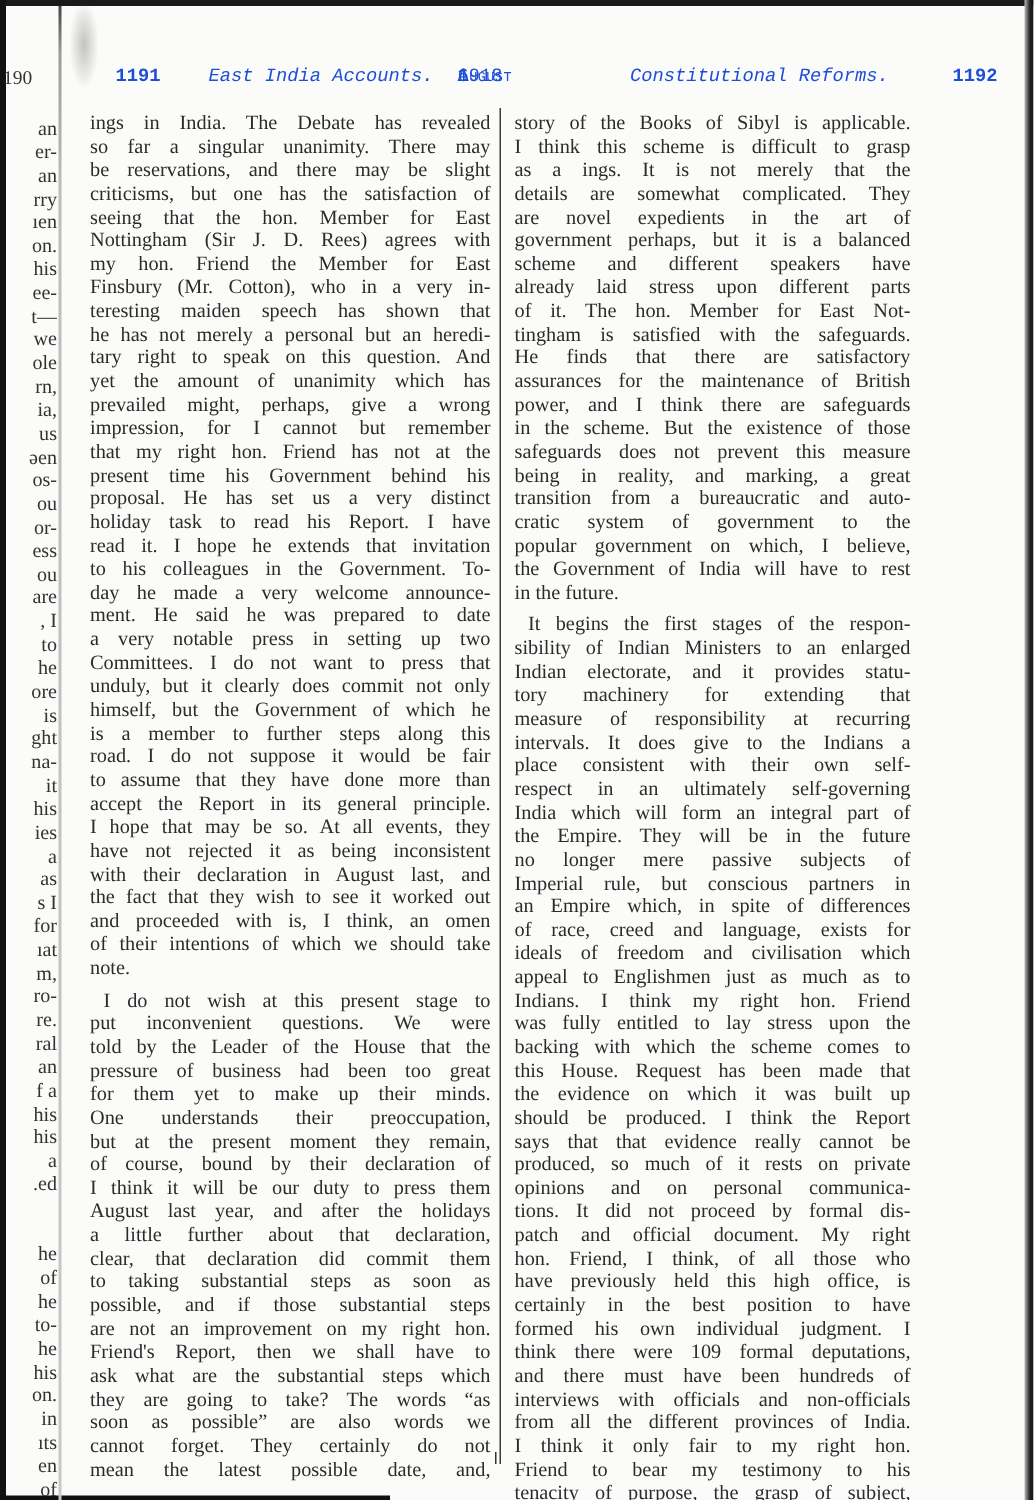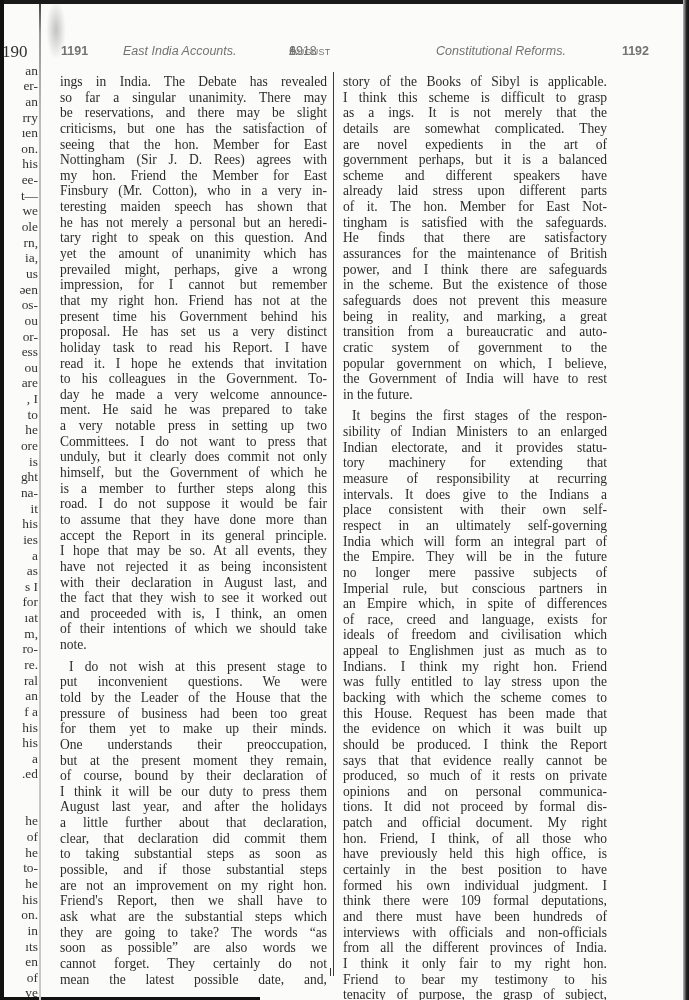--- a/index.html
+++ b/index.html
@@ -16,31 +16,31 @@
     .gutter {
       position: absolute; left: 39px; top: 4px; width: 2px; height: 996px;
       background: linear-gradient(to bottom, #444 0, #999 30px, #bdbdbd 120px, #c8c8c8 100%);
     }
     .prev-page {
       position: absolute; left: 2px; top: 44px; width: 36px;
       font-family: "Liberation Serif", serif; font-size: 13.4px; line-height: 15.65px;
       text-align: right; overflow: hidden; color: #333;
     }
     .prev-page .frag { display: block; white-space: nowrap; height: 15.65px; }
-    .prev-page .num { text-align: left; font-size: 17px; margin-bottom: 3px; }
+    .prev-page .num { text-align: left; font-size: 13px; margin-bottom: 18px; }
     .header {
-      position: absolute; left: 61px; top: 44px; width: 580px; height: 16px;
-      font-family: Liberation Sans, sans-serif; font-size: 12.5px; color: #737373;
+      position: absolute; left: 77px; top: 44px; width: 580px; height: 16px;
+      font-family: Liberation Mono, monospace; font-size: 12.5px; color: #1d4ed8;
     }
     .header span { position: absolute; top: 0; white-space: nowrap; }
     .h-left-num { left: 0; font-weight: bold; }
     .h-left-title { left: 62px; font-style: italic; }
     .h-date { left: 228px; }
     .h-date .sc { font-variant: small-caps; letter-spacing: 0.3px; }
-    .h-right-title { left: 343px; font-style: italic; margin-left: 32px; }
+    .h-right-title { left: 343px; font-style: italic; }
     .h-right-num { right: -8px; font-weight: bold; }
     .column {
       position: absolute; top: 74px; width: 267px;
       font-family: "Liberation Serif", serif; font-size: 13.55px; line-height: 15.65px;
       color: #2b2b2b;
     }
     .col-left { left: 60px; }
     .col-right { left: 343px; width: 264px; }
     .line { display: block; height: 15.65px; white-space: nowrap; text-align: justify; text-align-last: justify; }
     .line.last { text-align-last: left; }
@@ -156,21 +156,21 @@
     <span class="line">yet the amount of unanimity which has</span>
     <span class="line">prevailed might, perhaps, give a wrong</span>
     <span class="line">impression, for I cannot but remember</span>
     <span class="line">that my right hon. Friend has not at the</span>
     <span class="line">present time his Government behind his</span>
     <span class="line">proposal.  He has set us a very distinct</span>
     <span class="line">holiday task to read his Report.  I have</span>
     <span class="line">read it.  I hope he extends that invitation</span>
     <span class="line">to his colleagues in the Government.  To-</span>
     <span class="line">day he made a very welcome announce-</span>
-    <span class="line">ment.  He said he was prepared to take</span>
+    <span class="line">ment.  He said he was prepared to date</span>
     <span class="line">a very notable press in setting up two</span>
     <span class="line">Committees.  I do not want to press that</span>
     <span class="line">unduly, but it clearly does commit not only</span>
     <span class="line">himself, but the Government of which he</span>
     <span class="line">is a member to further steps along this</span>
     <span class="line">road.  I do not suppose it would be fair</span>
     <span class="line">to assume that they have done more than</span>
     <span class="line">accept the Report in its general principle.</span>
     <span class="line">I hope that may be so.  At all events, they</span>
     <span class="line">have not rejected it as being inconsistent</span>

